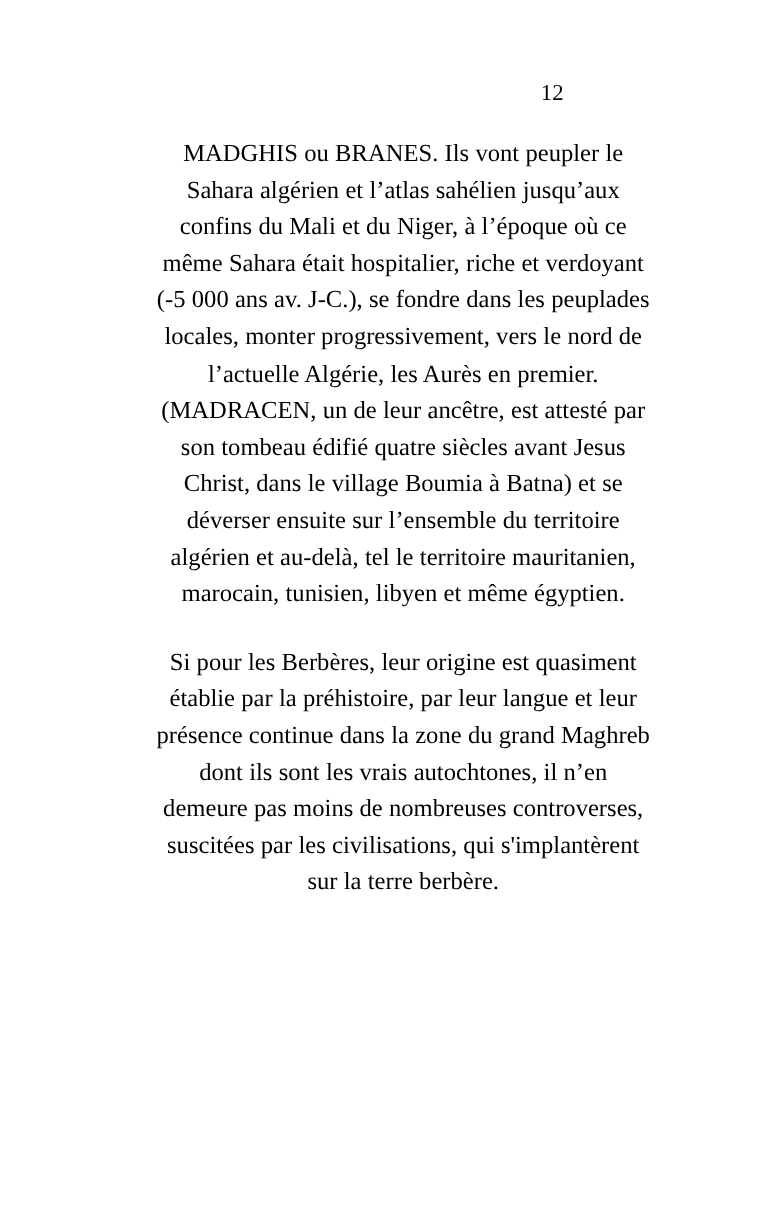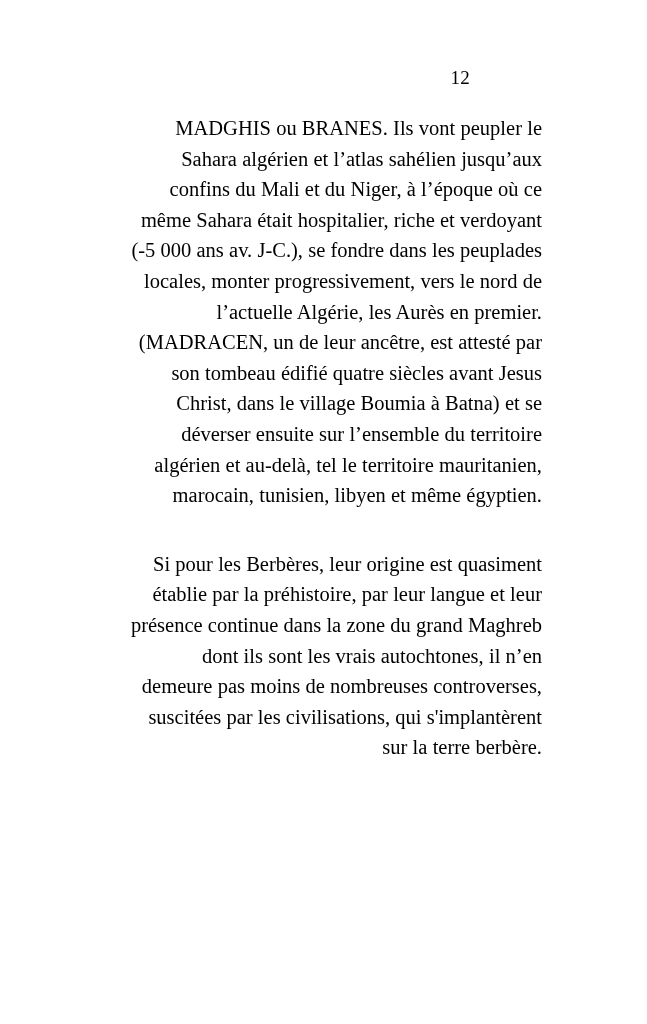--- a/index.html
+++ b/index.html
@@ -31,27 +31,27 @@
   }
   .body-text {
     position: absolute;
     top: 113px;
     left: 130px;
     width: 412px;
   }
   .para {
     font-size: 20.5px;
     line-height: 30.6px;
-    text-align: right;
+    text-align: center;
     margin: 0;
     white-space: pre-wrap;
     word-spacing: 0.1px;
   }
   .para + .para {
-    margin-top: 38px;
+    margin-top: 26px;
   }
 </style>
 </head>
 <body>
 
 <div class="page">
 
   <div class="page-number">12</div>
 
   <div class="body-text">

